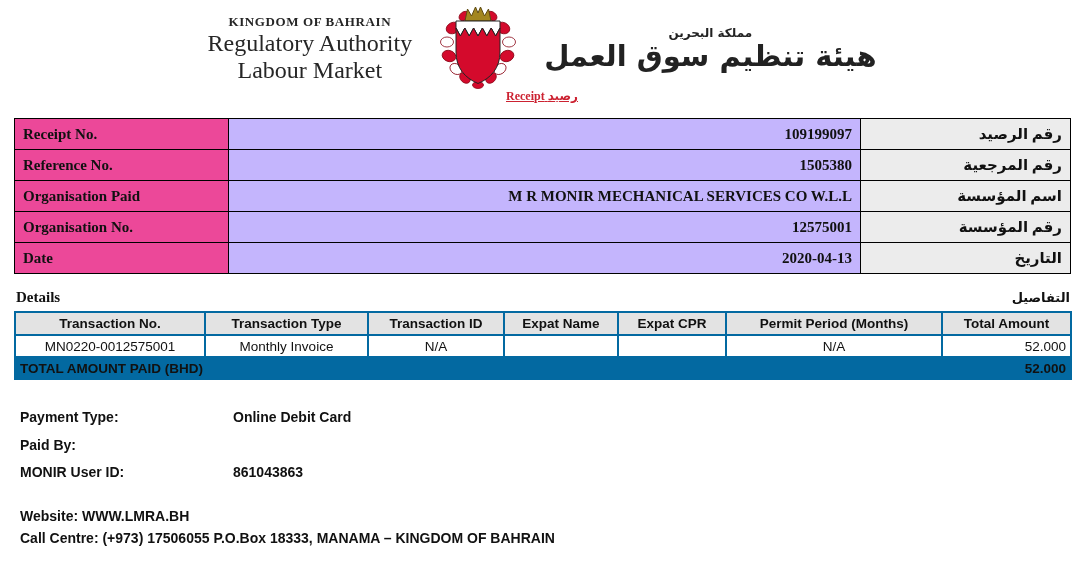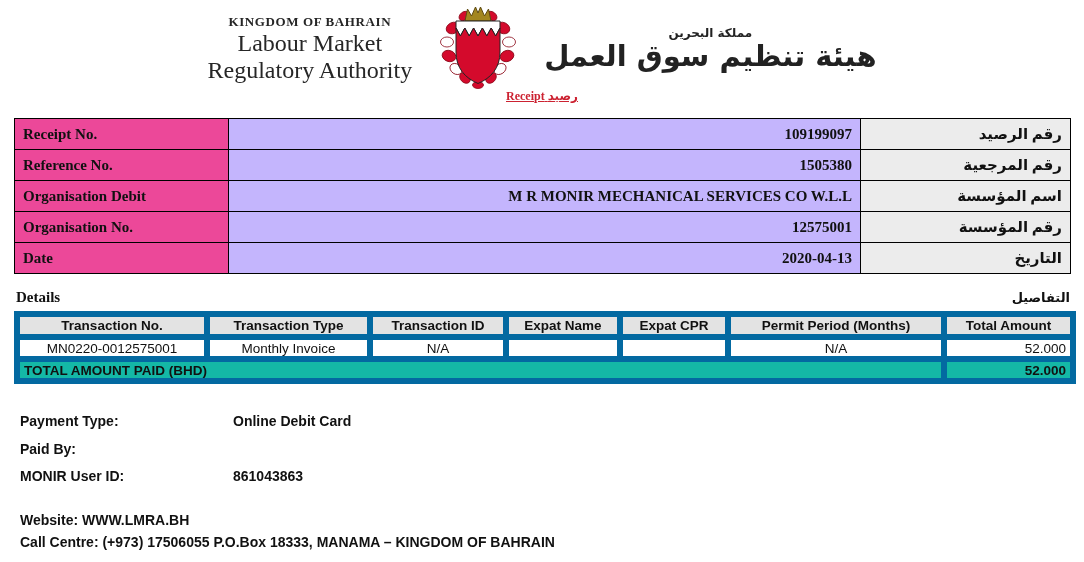--- a/index.html
+++ b/index.html
@@ -88,50 +88,50 @@
 
   
   table.details-table {
     border-collapse: collapse;
     table-layout: fixed;
     width: 1056px;
     margin-left: 14px;
     font-size: 13.5px;
     color: #111;
   }
-  .details-table th, .details-table td { border: 6px solid #0369a1; overflow: hidden; white-space: nowrap; }
+  .details-table th, .details-table td { border: 2px solid #0369a1; overflow: hidden; white-space: nowrap; }
   .details-table th {
     background: #e3e3e3;
     height: 23px;
     font-weight: bold;
     text-align: center;
     padding: 0 3px;
   }
   .details-table td { height: 22px; text-align: center; padding: 0 3px; background: #fff; }
   .details-table td.amount { text-align: right; padding-right: 4px; }
-  .details-table tr.total-row td { background: #14b8a6; font-weight: bold; }
+  .details-table tr.total-row td { background: #0369a1; font-weight: bold; }
   .details-table td.total-label { text-align: left; padding-left: 4px; }
 
   
   .payment-block { margin: 29px 0 0 20px; font-size: 14px; font-weight: bold; color: #111; }
   .payment-row { display: flex; height: 27.5px; align-items: flex-start; }
   .payment-row .plabel { width: 213px; flex: 0 0 auto; }
   .payment-row .pvalue { flex: 1; }
 
   
   .footer-block { margin: 13px 0 0 20px; font-size: 14px; font-weight: bold; color: #111; line-height: 22px; }
 </style>
 </head>
 <body>
 
 <div class="header-wrap">
   <div class="hdr-en">
     <div class="hdr-kingdom">KINGDOM OF BAHRAIN</div>
+    <div class="hdr-name">Regulatory Authority</div>
     <div class="hdr-name">Labour Market</div>
-    <div class="hdr-name">Regulatory Authority</div>
   </div>
 
   <div class="emblem-box">
     <svg viewBox="0 0 80 86" width="80" height="86" xmlns="http://www.w3.org/2000/svg">
 
       <g stroke="#8a0616" stroke-width="0.8">
         <ellipse cx="15" cy="24" rx="7" ry="5.5" fill="#d40a2c" transform="rotate(-25 15 24)"></ellipse>
         <ellipse cx="9" cy="38" rx="6.5" ry="5" fill="#ffffff"></ellipse>
         <ellipse cx="11" cy="52" rx="7" ry="5.5" fill="#d40a2c" transform="rotate(20 11 52)"></ellipse>
         <ellipse cx="18" cy="65" rx="6.5" ry="5" fill="#ffffff" transform="rotate(35 18 65)"></ellipse>
@@ -176,21 +176,21 @@
       <td class="info-label">Receipt No.</td>
       <td class="info-value">109199097</td>
       <td class="info-ar">رقم الرصيد</td>
     </tr>
     <tr>
       <td class="info-label">Reference No.</td>
       <td class="info-value">1505380</td>
       <td class="info-ar">رقم المرجعية</td>
     </tr>
     <tr>
-      <td class="info-label">Organisation Debit</td>
+      <td class="info-label">Organisation Paid</td>
       <td class="info-value">M R MONIR MECHANICAL SERVICES CO W.L.L</td>
       <td class="info-ar">اسم المؤسسة</td>
     </tr>
     <tr>
       <td class="info-label">Organisation No.</td>
       <td class="info-value">12575001</td>
       <td class="info-ar">رقم المؤسسة</td>
     </tr>
     <tr>
       <td class="info-label">Date</td>

